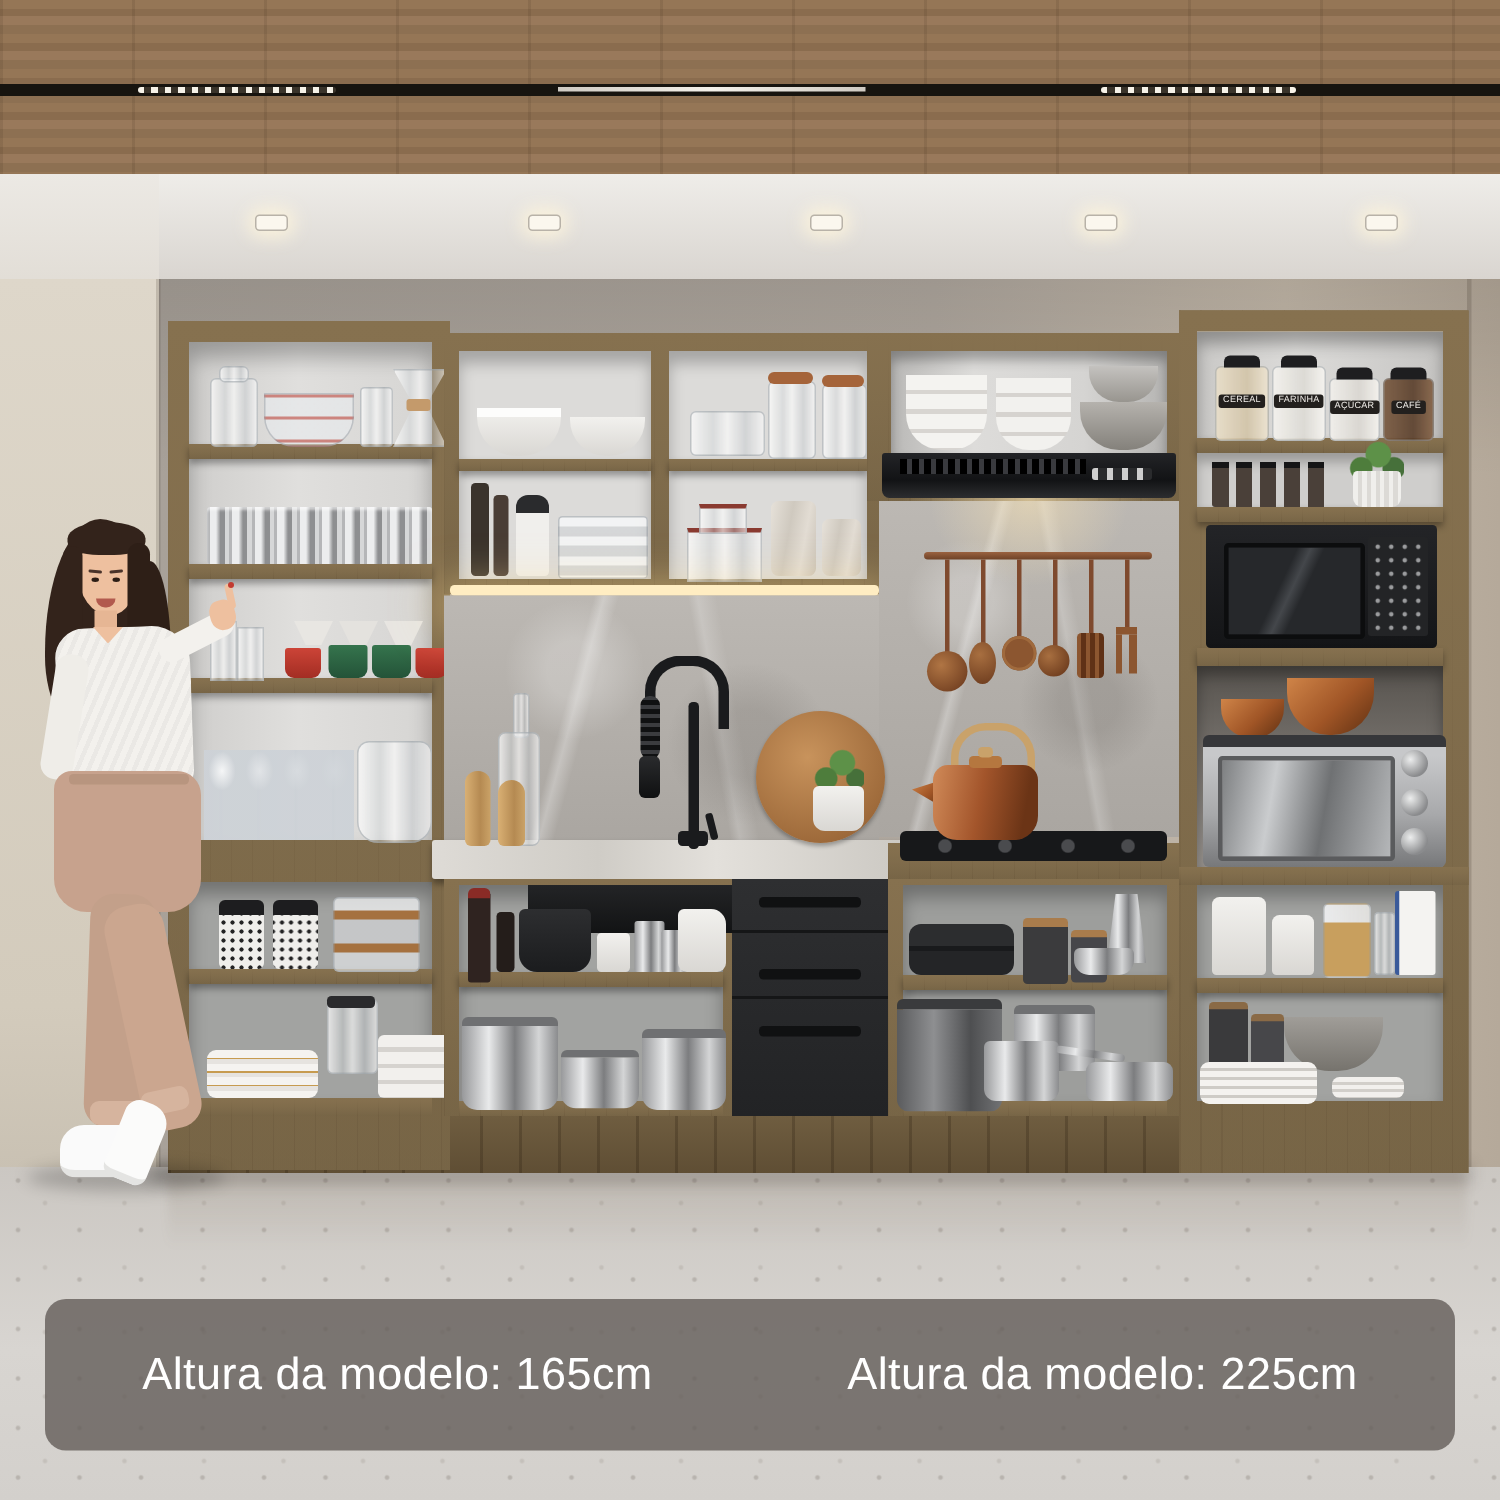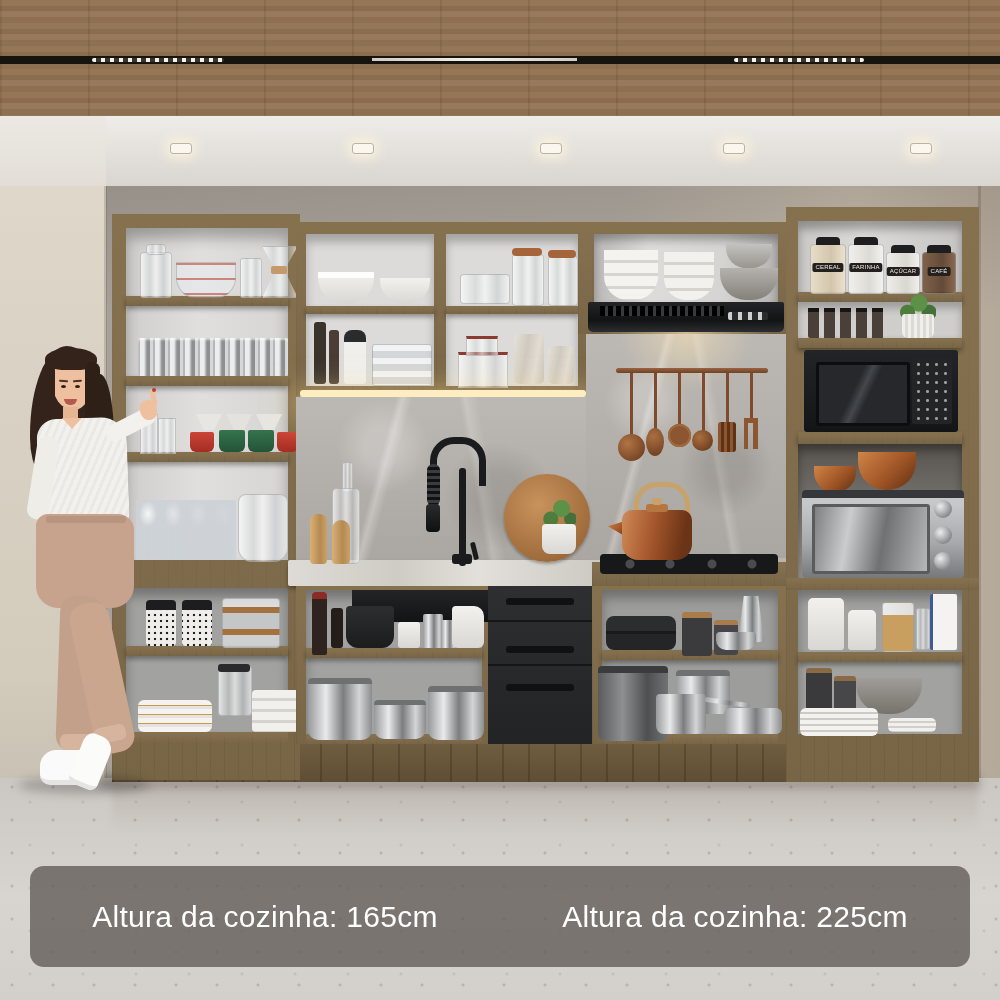--- a/index.html
+++ b/index.html
@@ -345,17 +345,17 @@
     <div class="abs" style="left:94px;top:396px;width:32px;height:16px;background:#d6b49e;border-radius:6px;transform:rotate(-12deg);"></div>
     <div class="abs" style="left:40px;top:420px;width:52px;height:30px;background:#fafafa;border-radius:16px 10px 6px 10px;border-bottom:5px solid #e4e4e2;"></div>
     <div class="abs" style="left:76px;top:404px;width:30px;height:50px;background:#fbfbfa;border-radius:10px 14px 8px 8px;border-bottom:5px solid #e4e4e2;transform:rotate(22deg);"></div>
     <div class="abs" style="left:104px;top:86px;width:54px;height:17px;background:#f3f1ed;border-radius:9px;transform:rotate(-27deg);"></div>
     <div class="abs" style="left:140px;top:70px;width:17px;height:20px;background:#eec09f;border-radius:40% 40% 45% 45%;transform:rotate(-15deg);"></div>
     <div class="abs" style="left:151px;top:59px;width:5px;height:17px;background:#eec09f;border-radius:3px;transform:rotate(-12deg);"></div>
     <div class="abs" style="left:152px;top:58px;width:4px;height:4px;background:#c23b31;border-radius:2px;"></div>
   </div>
 
   <div class="caption">
-    <div>Altura da cozinha: 165cm</div>
-    <div>Altura da cozinha: 225cm</div>
+    <div>Altura da modelo: 165cm</div>
+    <div>Altura da modelo: 225cm</div>
   </div>
 
 </div>
 
 </body></html>

